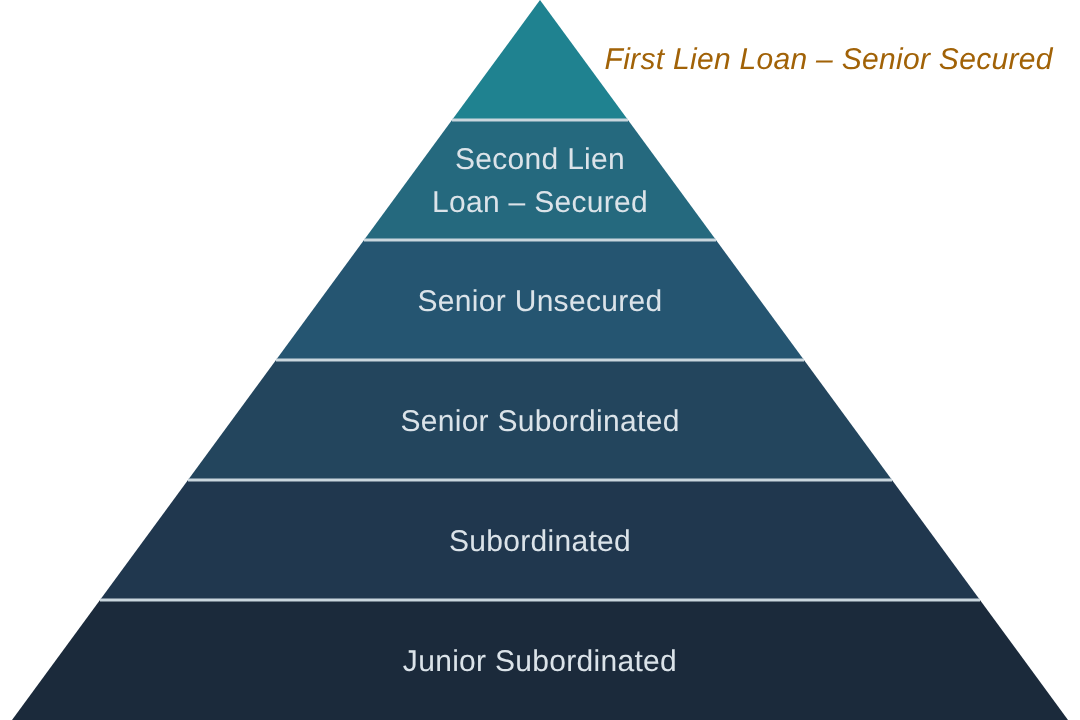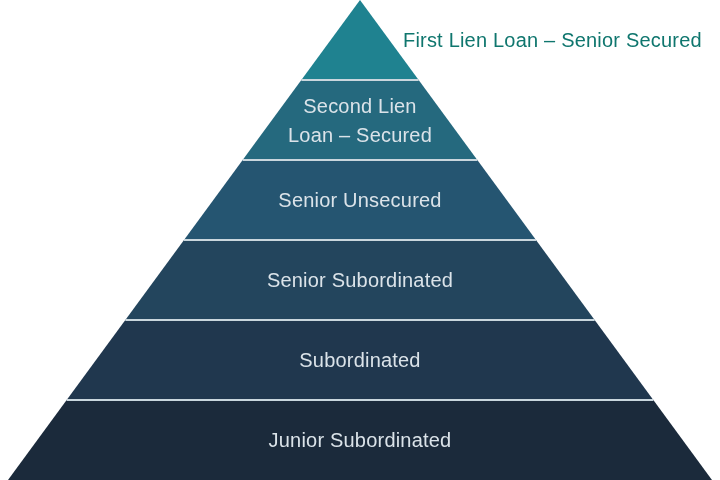--- a/index.html
+++ b/index.html
@@ -52,14 +52,14 @@
       <polygon points="184,240 536,240 594.6666666666666,320 125.33333333333334,320" fill="#23455d"></polygon>
       <line x1="184" y1="240" x2="536" y2="240" stroke="#c9d6dd" stroke-width="2"></line>
       <text text-anchor="middle" fill="#dbe3e9" font-size="20"><tspan x="360" y="287">Senior Subordinated</tspan></text>
       <polygon points="125.33333333333334,320 594.6666666666666,320 653.3333333333333,400 66.66666666666669,400" fill="#20374e"></polygon>
       <line x1="125.33333333333334" y1="320" x2="594.6666666666666" y2="320" stroke="#c9d6dd" stroke-width="2"></line>
       <text text-anchor="middle" fill="#dbe3e9" font-size="20"><tspan x="360" y="367">Subordinated</tspan></text>
       <polygon points="66.66666666666669,400 653.3333333333333,400 712,480 8,480" fill="#1b2a3b"></polygon>
       <line x1="66.66666666666669" y1="400" x2="653.3333333333333" y2="400" stroke="#c9d6dd" stroke-width="2"></line>
       <text text-anchor="middle" fill="#dbe3e9" font-size="20"><tspan x="360" y="447">Junior Subordinated</tspan></text>
     </svg>
-  <div class="apex-annotation" style="color: #0f766e;">First Lien Loan – Senior Secured</div>
+  <div class="apex-annotation" style="color: #a16207; font-style: italic;">First Lien Loan – Senior Secured</div>
 </div>
 
 </body></html>

